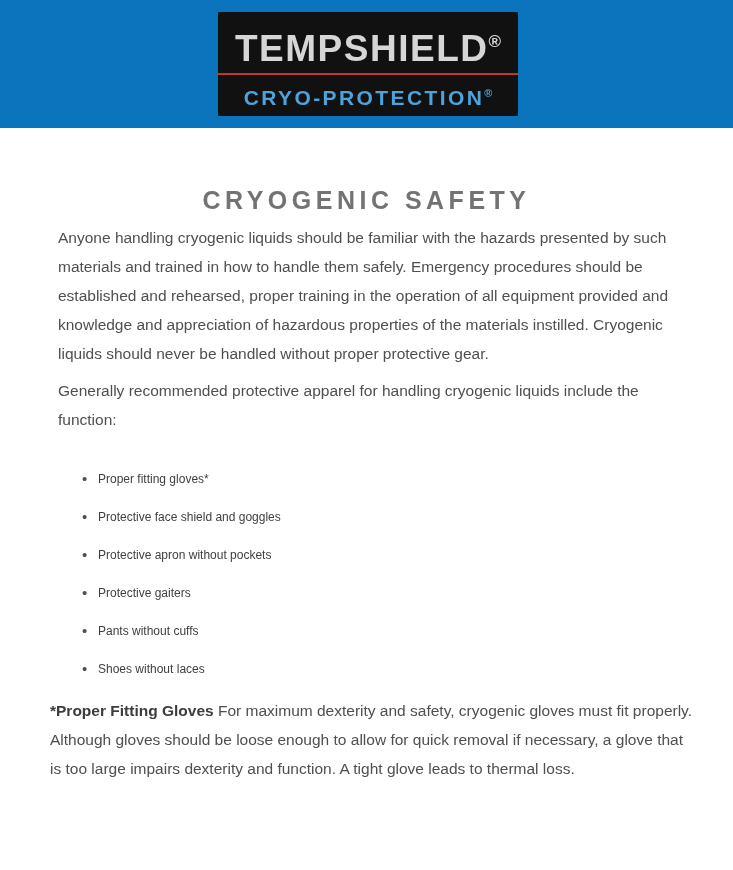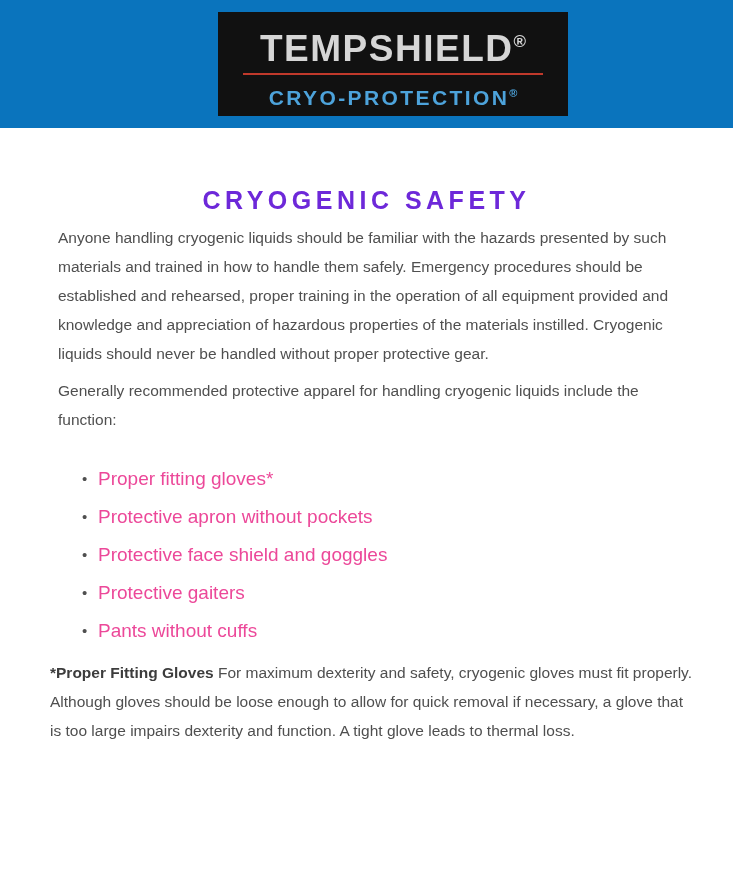--- a/index.html
+++ b/index.html
@@ -19,21 +19,21 @@
   .header-band {
     width: 733px;
     height: 128px;
     background: #0a74bd;
     position: relative;
   }
   .logo-box {
     position: absolute;
     left: 218px;
     top: 12px;
-    width: 350px;
+    width: 300px;
     height: 104px;
     background: #111111;
     box-sizing: border-box;
     padding: 8px 0 0 0;
     text-align: center;
   }
   .logo-main {
     color: #d6d6d6;
     font-family: "Liberation Sans", sans-serif;
     font-weight: bold;
@@ -67,21 +67,21 @@
     vertical-align: 8px;
     letter-spacing: 0;
   }
 
   
   .page {
     padding: 0 40px 0 50px;
   }
   .doc-title {
     text-align: center;
-    color: #6d28d9;
+    color: #737373;
     font-size: 25px;
     font-weight: bold;
     letter-spacing: 4.5px;
     margin: 58px 0 0 0;
     padding-right: 10px;
   }
   p.body-text {
     font-size: 15.5px;
     line-height: 29px;
     color: #4f4f4f;
@@ -89,23 +89,23 @@
     padding: 0;
   }
   .para-1 { margin-top: 52px; }
   .para-2 { margin-top: 26px; }
   ul.apparel-list {
     margin: 26px 0 0 0;
     padding-left: 32px;
     list-style: none;
   }
   ul.apparel-list li {
-    font-size: 19px;
+    font-size: 12px;
     line-height: 38px;
-    color: #ec4899;
+    color: #404040;
     position: relative;
     padding-left: 16px;
   }
   ul.apparel-list li:before {
     content: "\2022";
     position: absolute;
     left: 0;
     top: 0;
     color: #4f4f4f;
     font-size: 15px;
@@ -133,20 +133,21 @@
 </div>
 
 <div class="page">
   <h1 class="doc-title">CRYOGENIC SAFETY</h1>
 
   <p class="body-text para-1">Anyone handling cryogenic liquids should be familiar with the hazards presented by such materials and trained in how to handle them safely. Emergency procedures should be established and rehearsed, proper training in the operation of all equipment provided and knowledge and appreciation of hazardous properties of the materials instilled. Cryogenic liquids should never be handled without proper protective gear.</p>
   <p class="body-text para-2">Generally recommended protective apparel for handling cryogenic liquids include the function:</p>
 
   <ul class="apparel-list">
     <li>Proper fitting gloves*</li>
+    <li>Protective face shield and goggles</li>
     <li>Protective apron without pockets</li>
-    <li>Protective face shield and goggles</li>
     <li>Protective gaiters</li>
     <li>Pants without cuffs</li>
+    <li>Shoes without laces</li>
   </ul>
 
   <p class="footnote"><b>*Proper Fitting Gloves</b><span> For maximum dexterity and safety, cryogenic gloves must fit properly. Although gloves should be loose enough to allow for quick removal if necessary, a glove that is too large impairs dexterity and function. A tight glove leads to thermal loss.</span></p>
 </div>
 
 </body></html>

